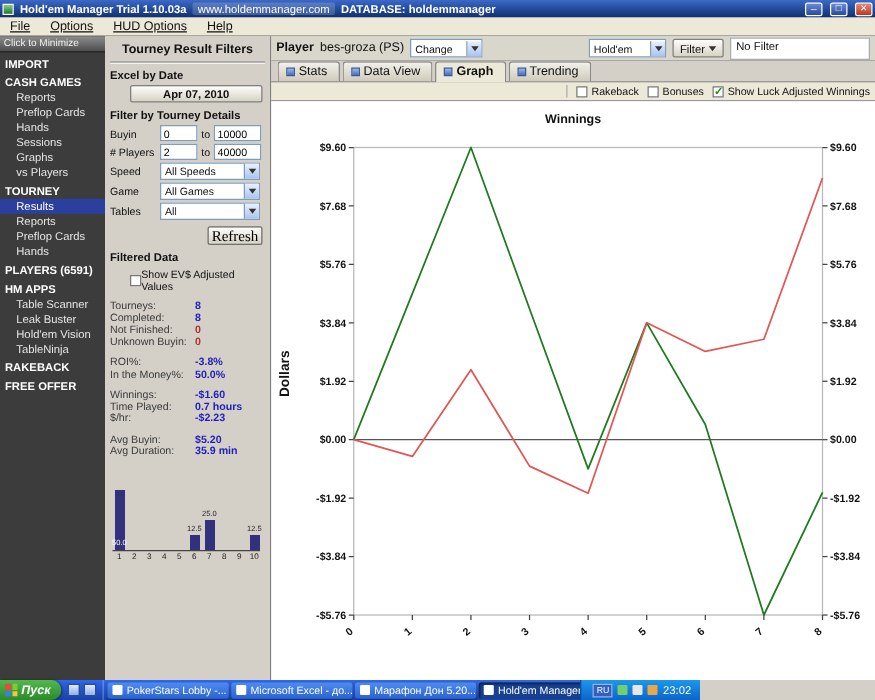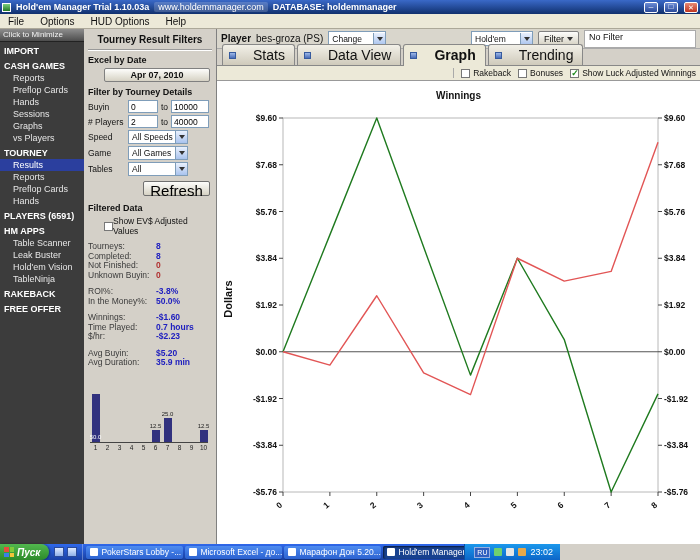--- a/index.html
+++ b/index.html
@@ -19,21 +19,21 @@
     display:flex; align-items:center; justify-content:center; font-size:8px; line-height:1;
     background:linear-gradient(#6a8bd4,#2a4a9a); border-radius:2px; }
   .win-btn.close { background:linear-gradient(#e68a75,#bf3520); }
   .win-btn.min::after { content:"_"; position:relative; top:-3px; }
   .win-btn.max::after { content:"□"; font-size:8px; }
   .win-btn.close::after { content:"✕"; font-size:7px; }
 
   
   .menubar { position:absolute; left:0; top:14px; width:700px; height:15px; background:#ECE9D8;
     border-bottom:1px solid #ACA899; display:flex; align-items:center; font-size:10px; }
-  .menu-item { padding:0 8px; cursor:default; }
+  .menu-item { padding:0 8px; cursor:default;text-decoration:underline; }
 
   
   .sidebar { position:absolute; left:0; top:29px; width:84px; height:515px; background:#3c3c3c; color:#fff; overflow:hidden; }
   .minimize-btn { height:13px; background:linear-gradient(#8d8d8d,#4d4d4d); color:#f2f2f2;
     font-size:8px; padding:1px 3px; border-bottom:1px solid #222; white-space:nowrap; }
   .side-entry { white-space:nowrap; overflow:hidden; cursor:default; }
   .side-entry.header { font-weight:bold; font-size:9px; padding:4px 4px 1px 4px; color:#fff; }
   .side-entry.item { font-size:9px; padding:1px 4px 1px 13px; color:#e6e6e6; }
   .side-entry.item.selected { background:#2b3f9e; color:#fff; }
 
@@ -50,24 +50,24 @@
   .fp-to { flex:0 0 auto; }
   .f-input { width:30px; height:13px; background:#fff; border:1px solid #7F9DB9; font-size:8.5px;
     font-family:"Liberation Sans",sans-serif; padding:0 2px; }
   .f-input.wide { width:38px; }
   .combo { display:inline-flex; align-items:center; background:#fff; border:1px solid #7F9DB9;
     height:14px; font-size:8.5px; padding-left:3px; cursor:default; }
   .combo .combo-text { white-space:nowrap; overflow:hidden; }
   .arrow-box { width:12px; height:12px; margin-left:auto; background:linear-gradient(#eaf1fd,#a9c3ee);
     border-left:1px solid #7F9DB9; display:flex; align-items:center; justify-content:center; flex:0 0 auto; }
   .arrow-down { width:0; height:0; border-left:3px solid transparent; border-right:3px solid transparent; border-top:4px solid #333; }
-  .f-select { width:60px; }
+  .f-select { width:80px; }
   .refresh-row { text-align:right; margin:5px 2px 3px 0; }
-  .refresh-btn { width:67px; height:15px; background:linear-gradient(#fdfdfb,#d6d2c4);
-    border:1px solid #707070; border-radius:2px; font-size:15px; font-family:Liberation Sans, sans-serif; cursor:default; }
+  .refresh-btn { width:44px; height:15px; background:linear-gradient(#fdfdfb,#d6d2c4);
+    border:1px solid #707070; border-radius:2px; font-size:12px; font-family:Liberation Serif, serif; cursor:default; }
   .ev-row { display:flex; align-items:center; gap:0; margin:2px 0 6px 16px; }
   .checkbox { width:9px; height:9px; background:#fff; border:1px solid #777; position:relative; flex:0 0 auto; display:inline-block; }
   .checkbox.checked::after { content:"✓"; position:absolute; left:0px; top:-2px; color:#1a8a1a; font-size:9px; font-weight:bold; }
   .stat-group { margin-bottom:7px; }
   .stat-row { line-height:9.5px; white-space:nowrap; }
   .stat-label { display:inline-block; width:68px; color:#3a3a3a; }
   .stat-value { font-weight:bold; }
   .stat-value.blue { color:#2020bf; }
   .stat-value.red { color:#b03030; }
 
@@ -89,23 +89,23 @@
   .pb-right { margin-left:auto; display:flex; align-items:center; gap:5px; }
   .game-combo { width:62px; height:15px; }
   .filter-btn { display:inline-flex; align-items:center; gap:3px; height:15px; padding:0 5px;
     background:linear-gradient(#fdfdfb,#d6d2c4); border:1px solid #808080; border-radius:2px; font-size:9px; cursor:default; }
   .filter-status { width:112px; height:18px; background:#fff; border:1px solid #aaa; font-size:9px;
     padding:1px 4px; white-space:nowrap; }
 
   
   .tab-row { position:absolute; left:217px; top:49px; width:483px; height:17px; background:#D4D0C8;
     display:flex; align-items:flex-end; padding-left:5px; border-bottom:1px solid #888; }
-  .tab { display:inline-flex; align-items:center; gap:17px; padding:2px 9px 2px 6px; margin-right:2px;
+  .tab { display:inline-flex; align-items:center; gap:3px; padding:2px 9px 2px 6px; margin-right:2px;
     border:1px solid #888; border-bottom:none; border-radius:3px 3px 0 0;
-    background:linear-gradient(#f2f0e8,#cfcabb); font-size:14px; cursor:default; }
+    background:linear-gradient(#f2f0e8,#cfcabb); font-size:10px; cursor:default; }
   .tab.active { background:#ECE9D8; font-weight:bold; position:relative; top:1px; padding-bottom:3px; }
   .tab-icon { width:7px; height:7px; background:linear-gradient(#9db8e8,#4a6db8); border:1px solid #365a9e; flex:0 0 auto; }
 
   
   .options-row { position:absolute; left:217px; top:66px; width:483px; height:15px; background:#ECE9D8;
     border-bottom:1px solid #999; display:flex; align-items:center; padding:0 4px; font-size:8.5px; }
   .opt-group { display:flex; align-items:center; gap:8px; }
   .opt-group.checks { margin-left:auto; border-left:1px solid #aaa; padding-left:7px; gap:7px; }
   .opt-item { display:inline-flex; align-items:center; gap:3px; cursor:default; white-space:nowrap; }
   .radio { width:9px; height:9px; border:1px solid #777; border-radius:50%; background:#fff; position:relative; flex:0 0 auto; display:inline-block; }

